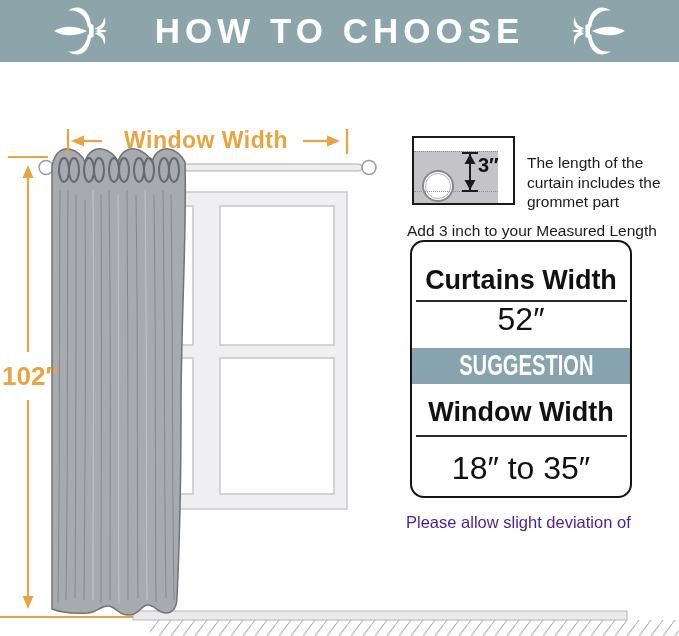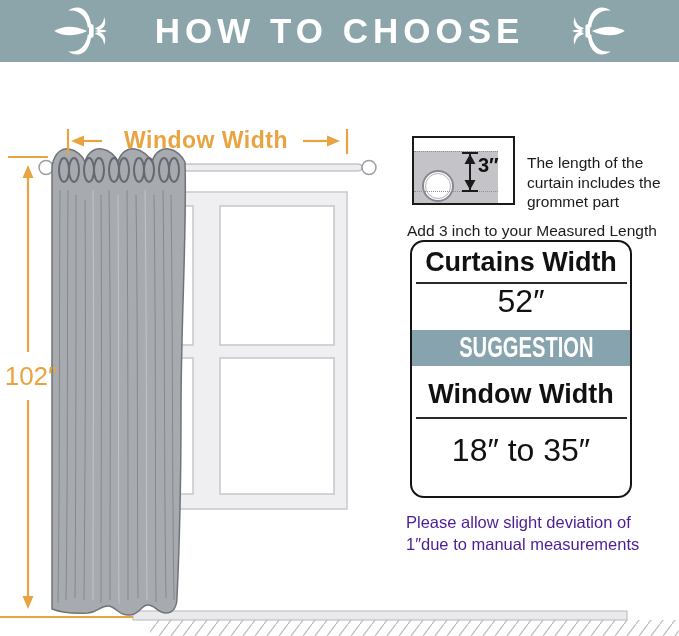--- a/index.html
+++ b/index.html
@@ -19,22 +19,22 @@
   .fleur.left{transform:rotate(-90deg);}
   .fleur.right{transform:rotate(90deg);}
   
   .diagram{position:absolute;left:0;top:0;width:679px;height:636px;z-index:1;}
   
   .ww-label{
     position:absolute;left:118px;top:127px;width:176px;text-align:center;z-index:2;
     color:#E8A440;font-size:23px;font-weight:bold;letter-spacing:0.5px;
   }
   .len-label{
-    position:absolute;left:2px;top:361px;width:58px;text-align:center;z-index:2;
-    color:#E8A440;font-size:26px;font-weight:normal;
+    position:absolute;left:2px;top:361px;width:58px;text-align:left;z-index:2;
+    color:#E8A440;font-size:26px;font-weight:bold;
   }
   
   .gbox{
     position:absolute;left:412px;top:136px;width:103px;height:69px;z-index:2;
     border:2px solid #1a1a1a;background:#fff;box-sizing:border-box;
   }
   .gfabric{
     position:absolute;left:0;top:13px;width:84px;height:51px;background:#C4C4C8;
     border-top:1px dotted #8f8f93;
   }
@@ -57,21 +57,21 @@
   .addnote{
     position:absolute;left:407px;top:206px;z-index:2;white-space:nowrap;
     font-size:15.5px;color:#1b1b1b;margin-top:16px;
   }
   
   .sizebox{
     position:absolute;left:410px;top:240px;width:222px;height:258px;z-index:2;
     border:2.5px solid #141414;border-radius:14px;background:#fff;box-sizing:border-box;
     display:flex;flex-direction:column;align-items:center;overflow:hidden;
   }
-  .sb-title{font-size:27px;line-height:30px;font-weight:bold;color:#111;margin-top:5px;}
+  .sb-title{font-size:27px;line-height:30px;font-weight:bold;color:#111;margin-top:23px;}
   .sb-rule{width:211px;border-top:2px solid #2a2a2a;margin-top:5px;}
   .sb-value{font-size:32px;line-height:34px;color:#111;}
   .sb-panels{font-size:19px;line-height:20px;color:#111;}
   .sb-band{
     width:100%;height:36px;margin-top:12px;background:#86A3AE;
     display:flex;align-items:center;justify-content:center;padding-left:11px;
   }
   .sb-band span{
     color:#fff;font-size:28px;font-weight:bold;letter-spacing:0px;
     transform:scaleX(0.72) scaleY(1.05);white-space:nowrap;
@@ -239,16 +239,15 @@
     <div class="sb-band">
       <span>SUGGESTION</span>
     </div>
     <div class="sb-ww">Window Width</div>
     <div class="sb-rule2"></div>
     <div class="sb-range">18″ to 35″</div>
   </div>
 
   <div class="footnote">
     <span>Please allow slight deviation of</span><br>
-    <span>1″due to manual measurements</span>
   </div>
 
 </div>
 
 </body></html>

